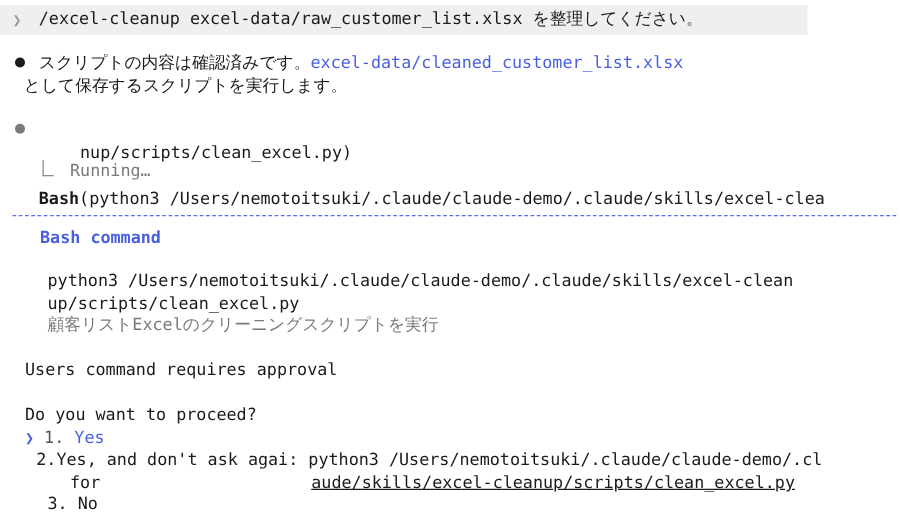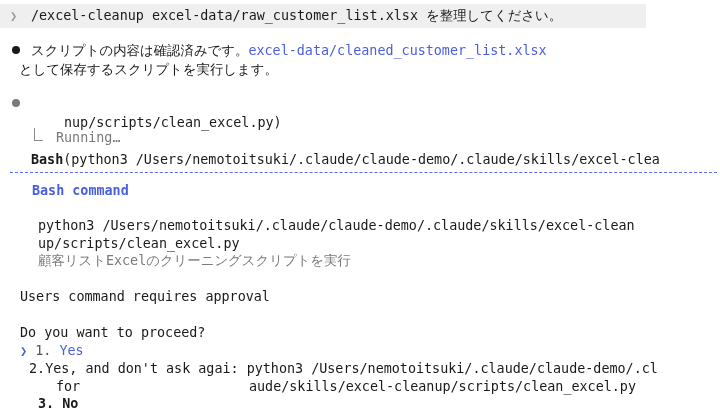--- a/index.html
+++ b/index.html
@@ -99,15 +99,15 @@
 <div class="line" style="left:38px; top:233px;">up/scripts/clean_excel.py</div>
 <div class="line grey-text" style="left:38px; top:250px;">顧客リストExcelのクリーニングスクリプトを実行</div>
 
 <div class="line" style="left:20px; top:286px;">Users command requires approval</div>
 <div class="line" style="left:20px; top:322px;">Do you want to proceed?</div>
 
 <div class="line blue" style="left:20px; top:340px;"><span style="font-size:12px;">❯</span><span> </span><span style="color:#555;">1.</span><span> </span><span>Yes</span></div>
 
 <div class="line" style="left:29px; top:358px;"><span>2.</span><span>Yes, and don't ask agai: python3 /Users/nemotoitsuki/.claude/claude-demo/.cl</span></div>
 <div class="line" style="left:56px; top:376px;">for</div>
-<div class="line" style="left:249px; top:376px;">aude/skills/excel-cleanup/scripts/clean_excel.py</div>
+<div class="line" style="left:249px; top:376px;text-decoration:underline;">aude/skills/excel-cleanup/scripts/clean_excel.py</div>
 
-<div class="line" style="left:38px; top:393px;font-weight:bold;"><span>3.</span><span> </span><span>No</span></div>
+<div class="line" style="left:38px; top:393px;"><span>3.</span><span> </span><span>No</span></div>
 
 </body></html>

